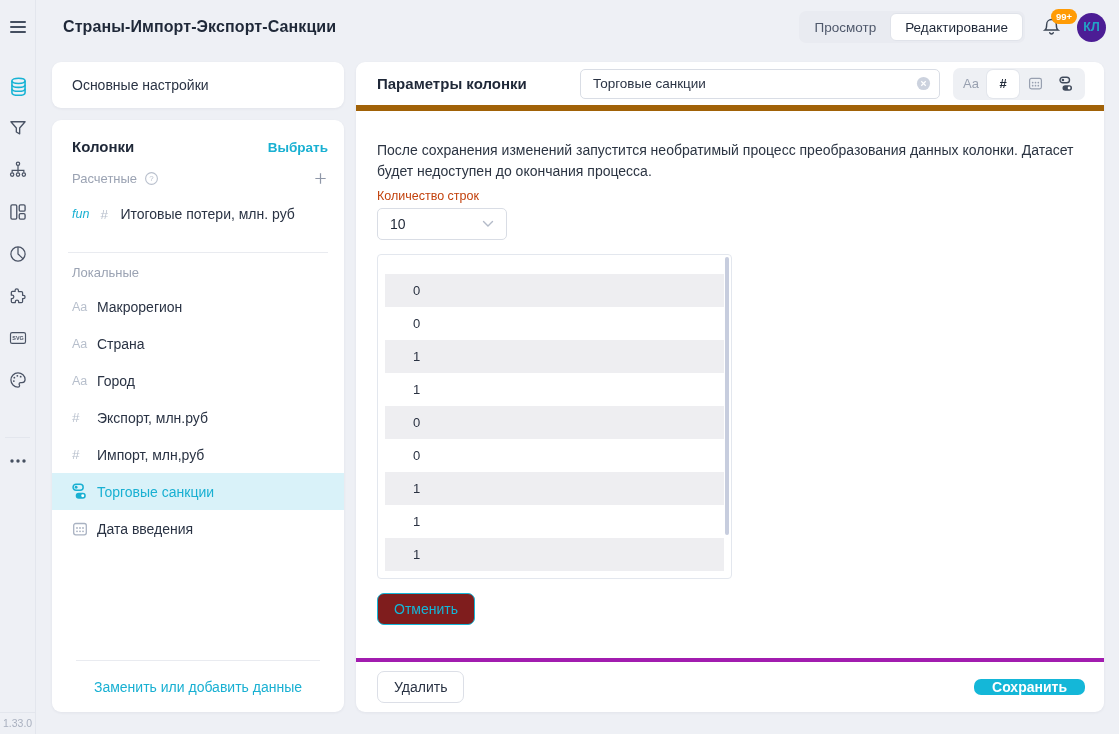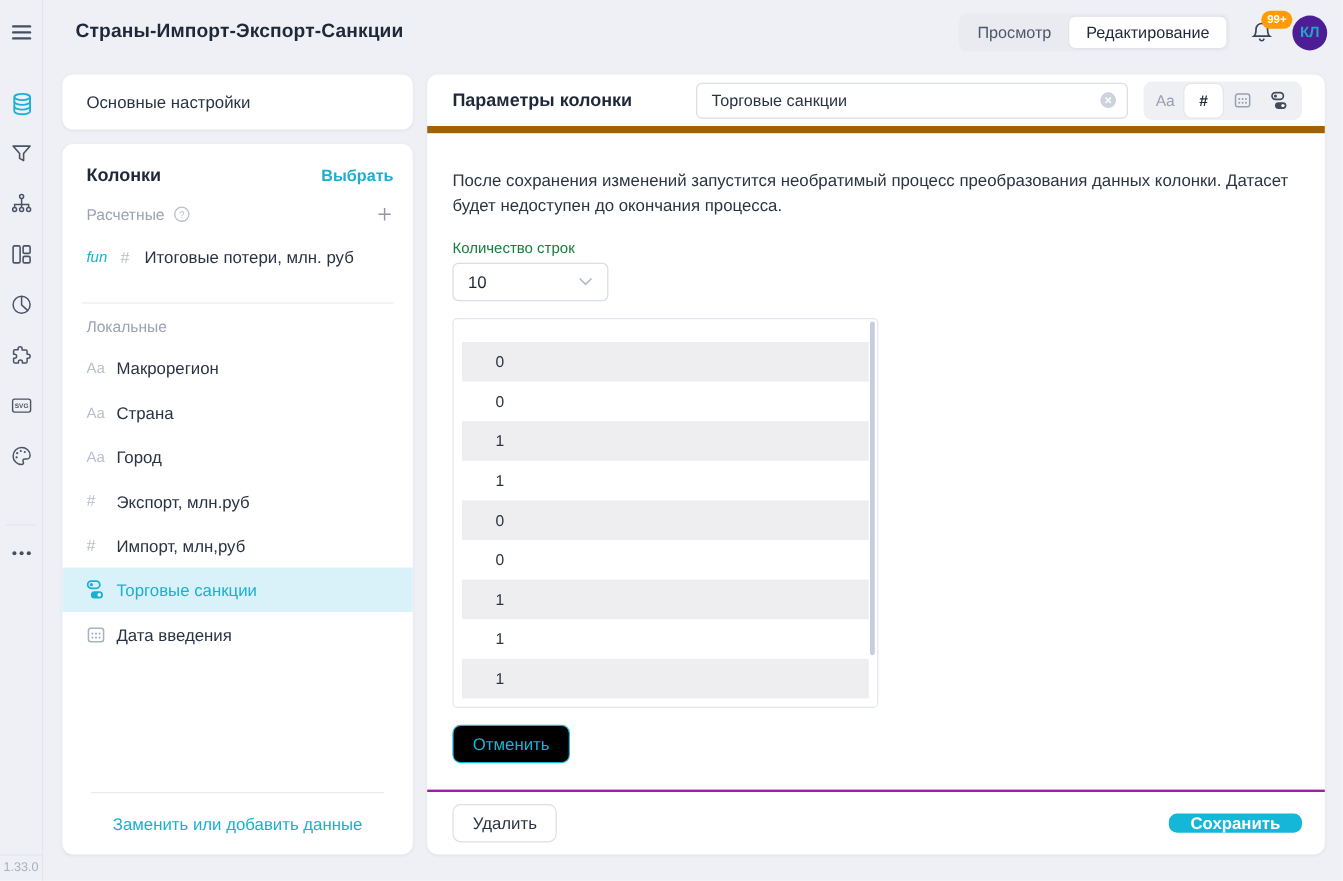--- a/index.html
+++ b/index.html
@@ -74,32 +74,32 @@
                 font-family:inherit; font-size:13.5px; color:#2a3344; outline:none; }
   .clear { position:absolute; right:9px; top:7px; background:none; border:none; cursor:pointer; padding:0; line-height:0; }
   .type-switch { display:flex; background:#eef0f4; border-radius:7px; padding:2px; margin-left:13px; height:32px; }
   .type-btn { width:32px; border:none; background:none; border-radius:6px; cursor:pointer; font-family:inherit;
               font-size:13px; color:#98a0b0; display:flex; align-items:center; justify-content:center; }
   .type-btn.sel { background:#fff; box-shadow:0 0 0 1px #e3e6ec; color:#222b3a; font-weight:bold; }
   .type-btn.dark { color:#414b5c; }
 
   .panel-body { flex:1; padding:29px 21px 0; }
   .warning { font-size:14px; line-height:21px; color:#2b3442; max-width:700px; }
-  .rows-label { margin-top:18px; font-size:12.5px; color:#15803d; }
+  .rows-label { margin-top:7px; font-size:12.5px; color:#c2410c; }
   .select { margin-top:5px; width:130px; height:32px; border:1px solid #d9dde5; border-radius:5px; background:#fff;
             display:flex; align-items:center; padding:0 12px; font-family:inherit; font-size:14px; color:#1f2838; cursor:pointer; }
   .select .chev { margin-left:auto; color:#b3bac8; line-height:0; }
   .preview { position:relative; margin-top:14px; width:355px; height:325px; border:1px solid #e3e7ee;
              border-radius:4px; padding:19px 7px 8px; overflow:hidden; }
   .prow { height:33px; display:flex; align-items:center; padding-left:28px; font-size:13px; color:#2a3242; }
   .prow:nth-child(odd) { background:#eeeef1; }
   .scroll-thumb { position:absolute; top:2px; right:2px; width:4px; height:278px; background:#c7cdde; border-radius:2px; cursor:pointer; }
   .btn { height:32px; border-radius:7px; font-family:inherit; font-size:14px; cursor:pointer; padding:0 16px; }
-  .btn-cancel { margin-top:14px; background:#000000; border:1px solid #14b7d8; color:#14b7d8; }
-  .panel-footer { height:54px; border-top:2px solid #a21caf; display:flex; align-items:center;
+  .btn-cancel { margin-top:14px; background:#7f1d1d; border:1px solid #14b7d8; color:#14b7d8; }
+  .panel-footer { height:54px; border-top:4px solid #a21caf; display:flex; align-items:center;
                   justify-content:space-between; padding:0 19px 0 21px; }
   .btn-outline { background:#fff; border:1px solid #dcdfe7; color:#2a3344; }
   .btn-primary { background:#14b7d8; border:none; color:#fff; font-weight:bold; padding:0 18px; height:16px; }
 
   svg { display:block; }
 </style>
 </head>
 <body>
 
 <div class="app">

